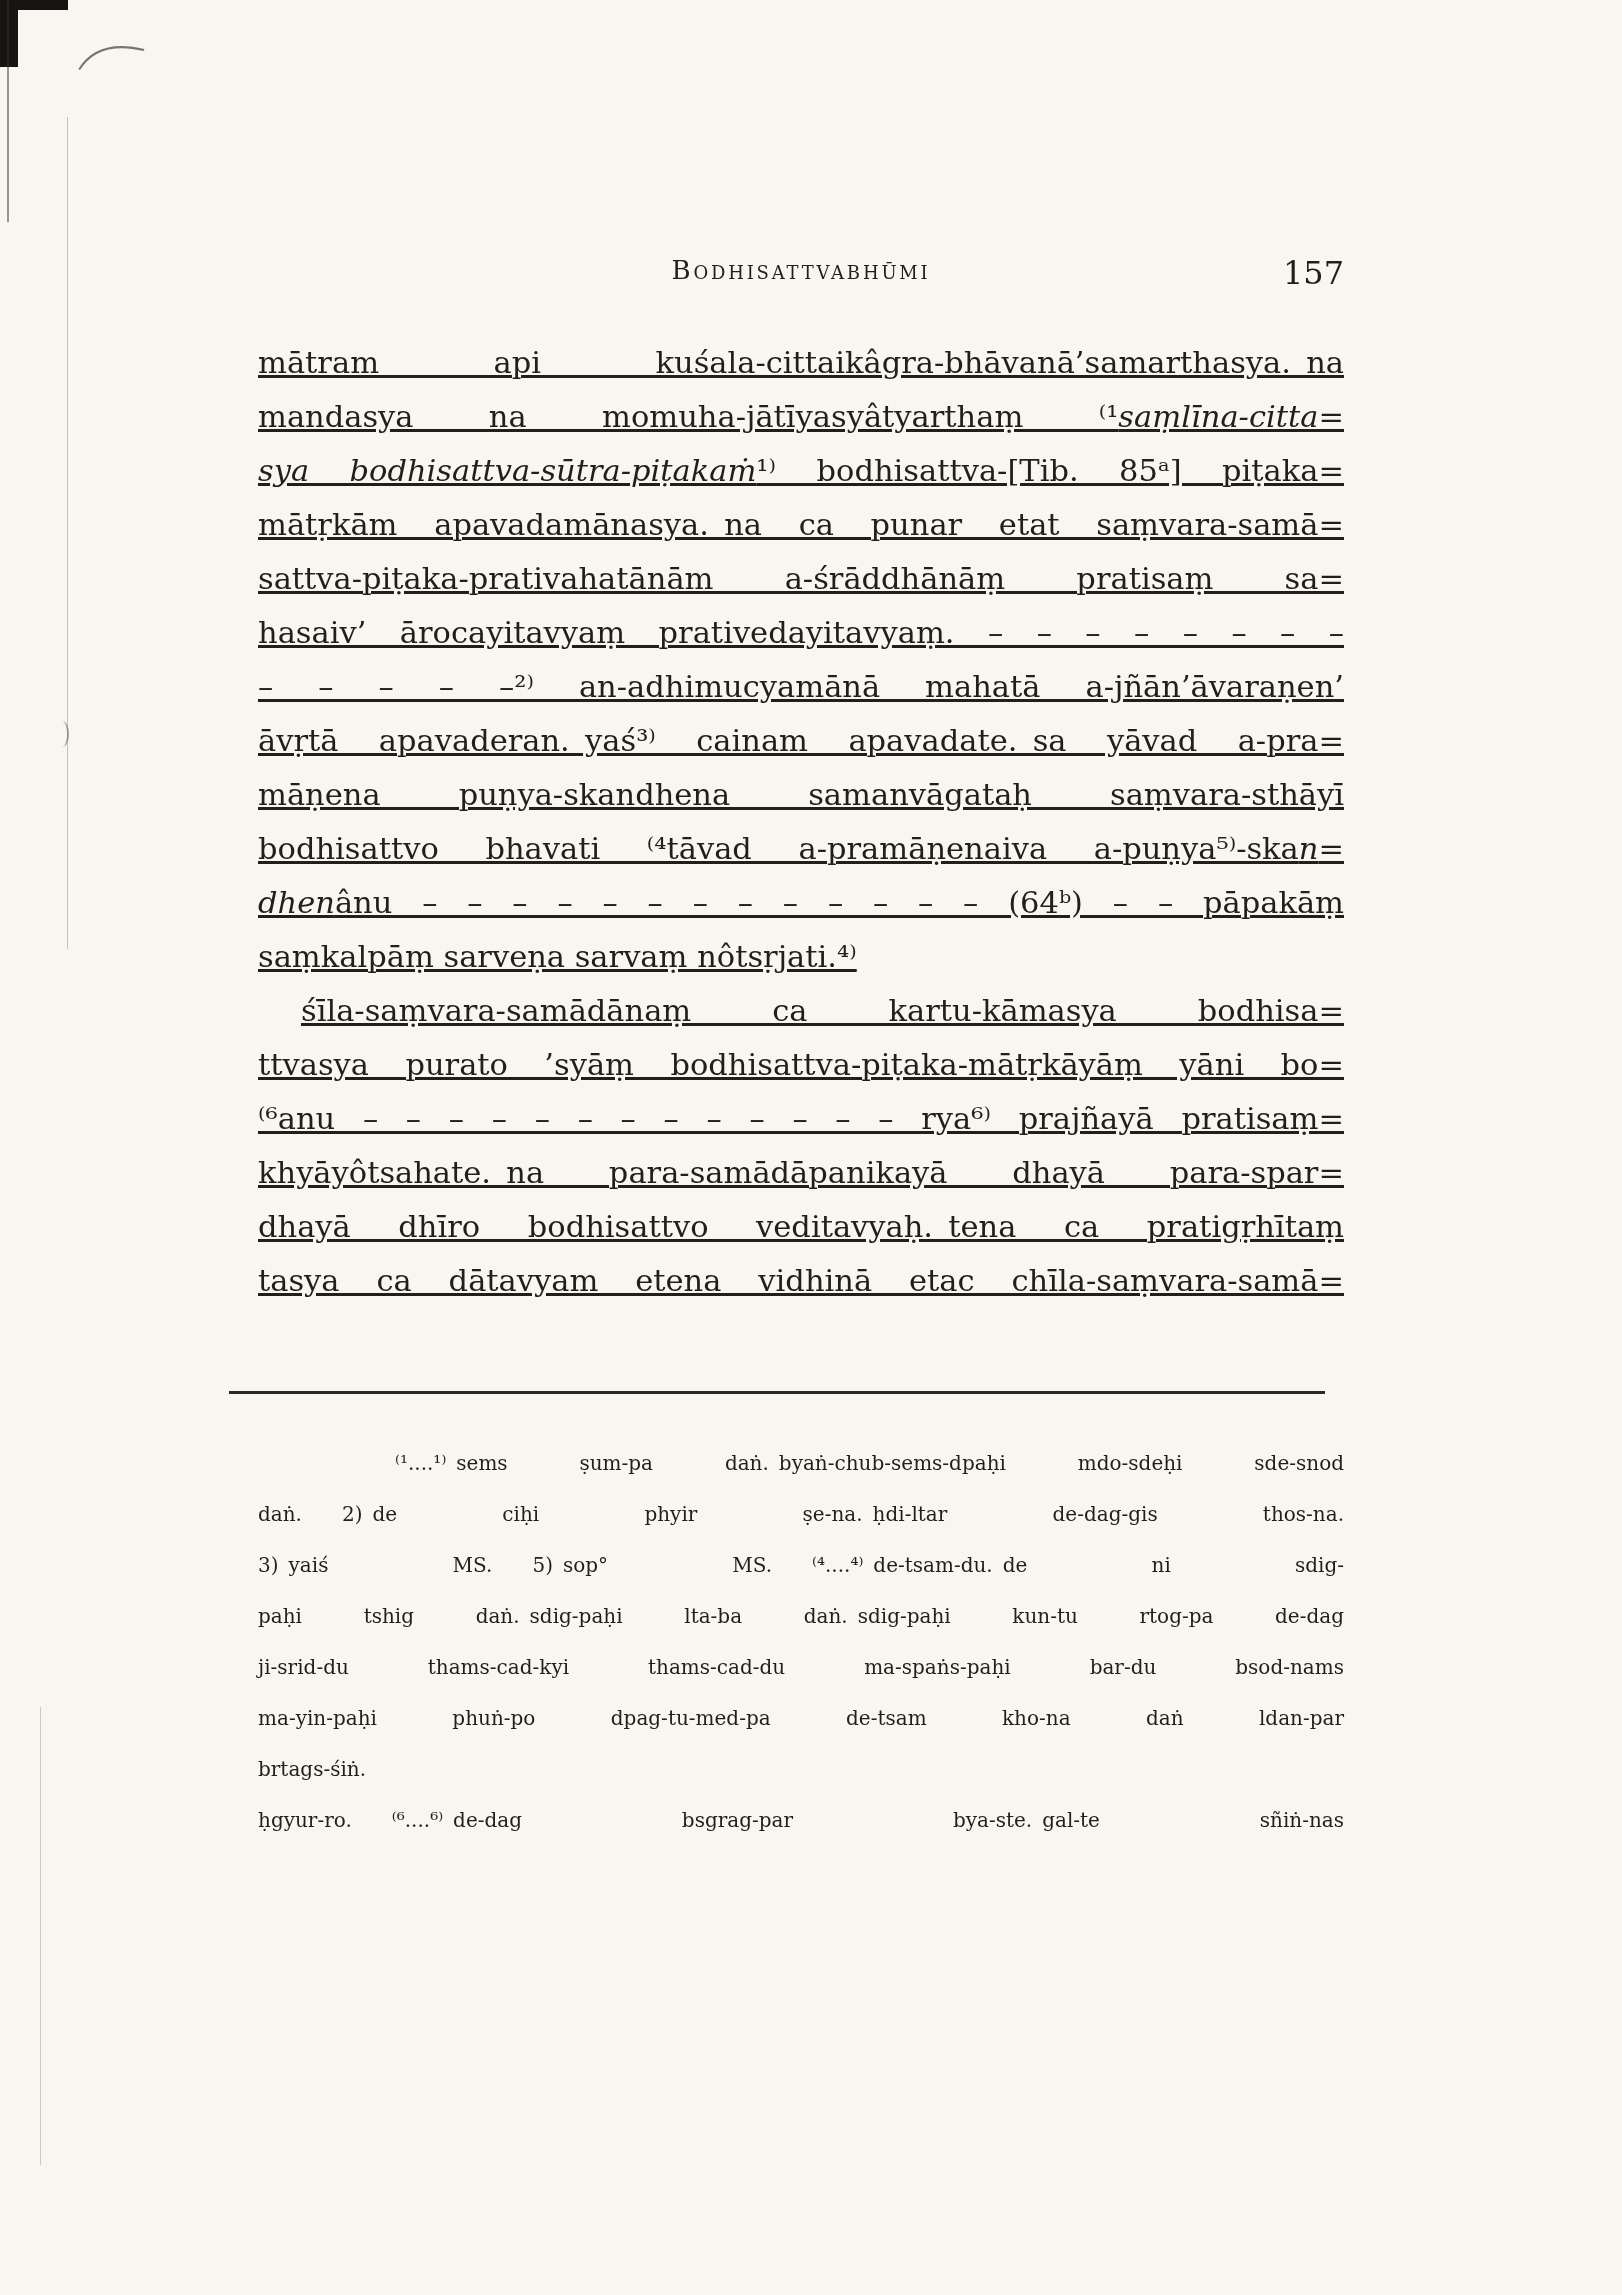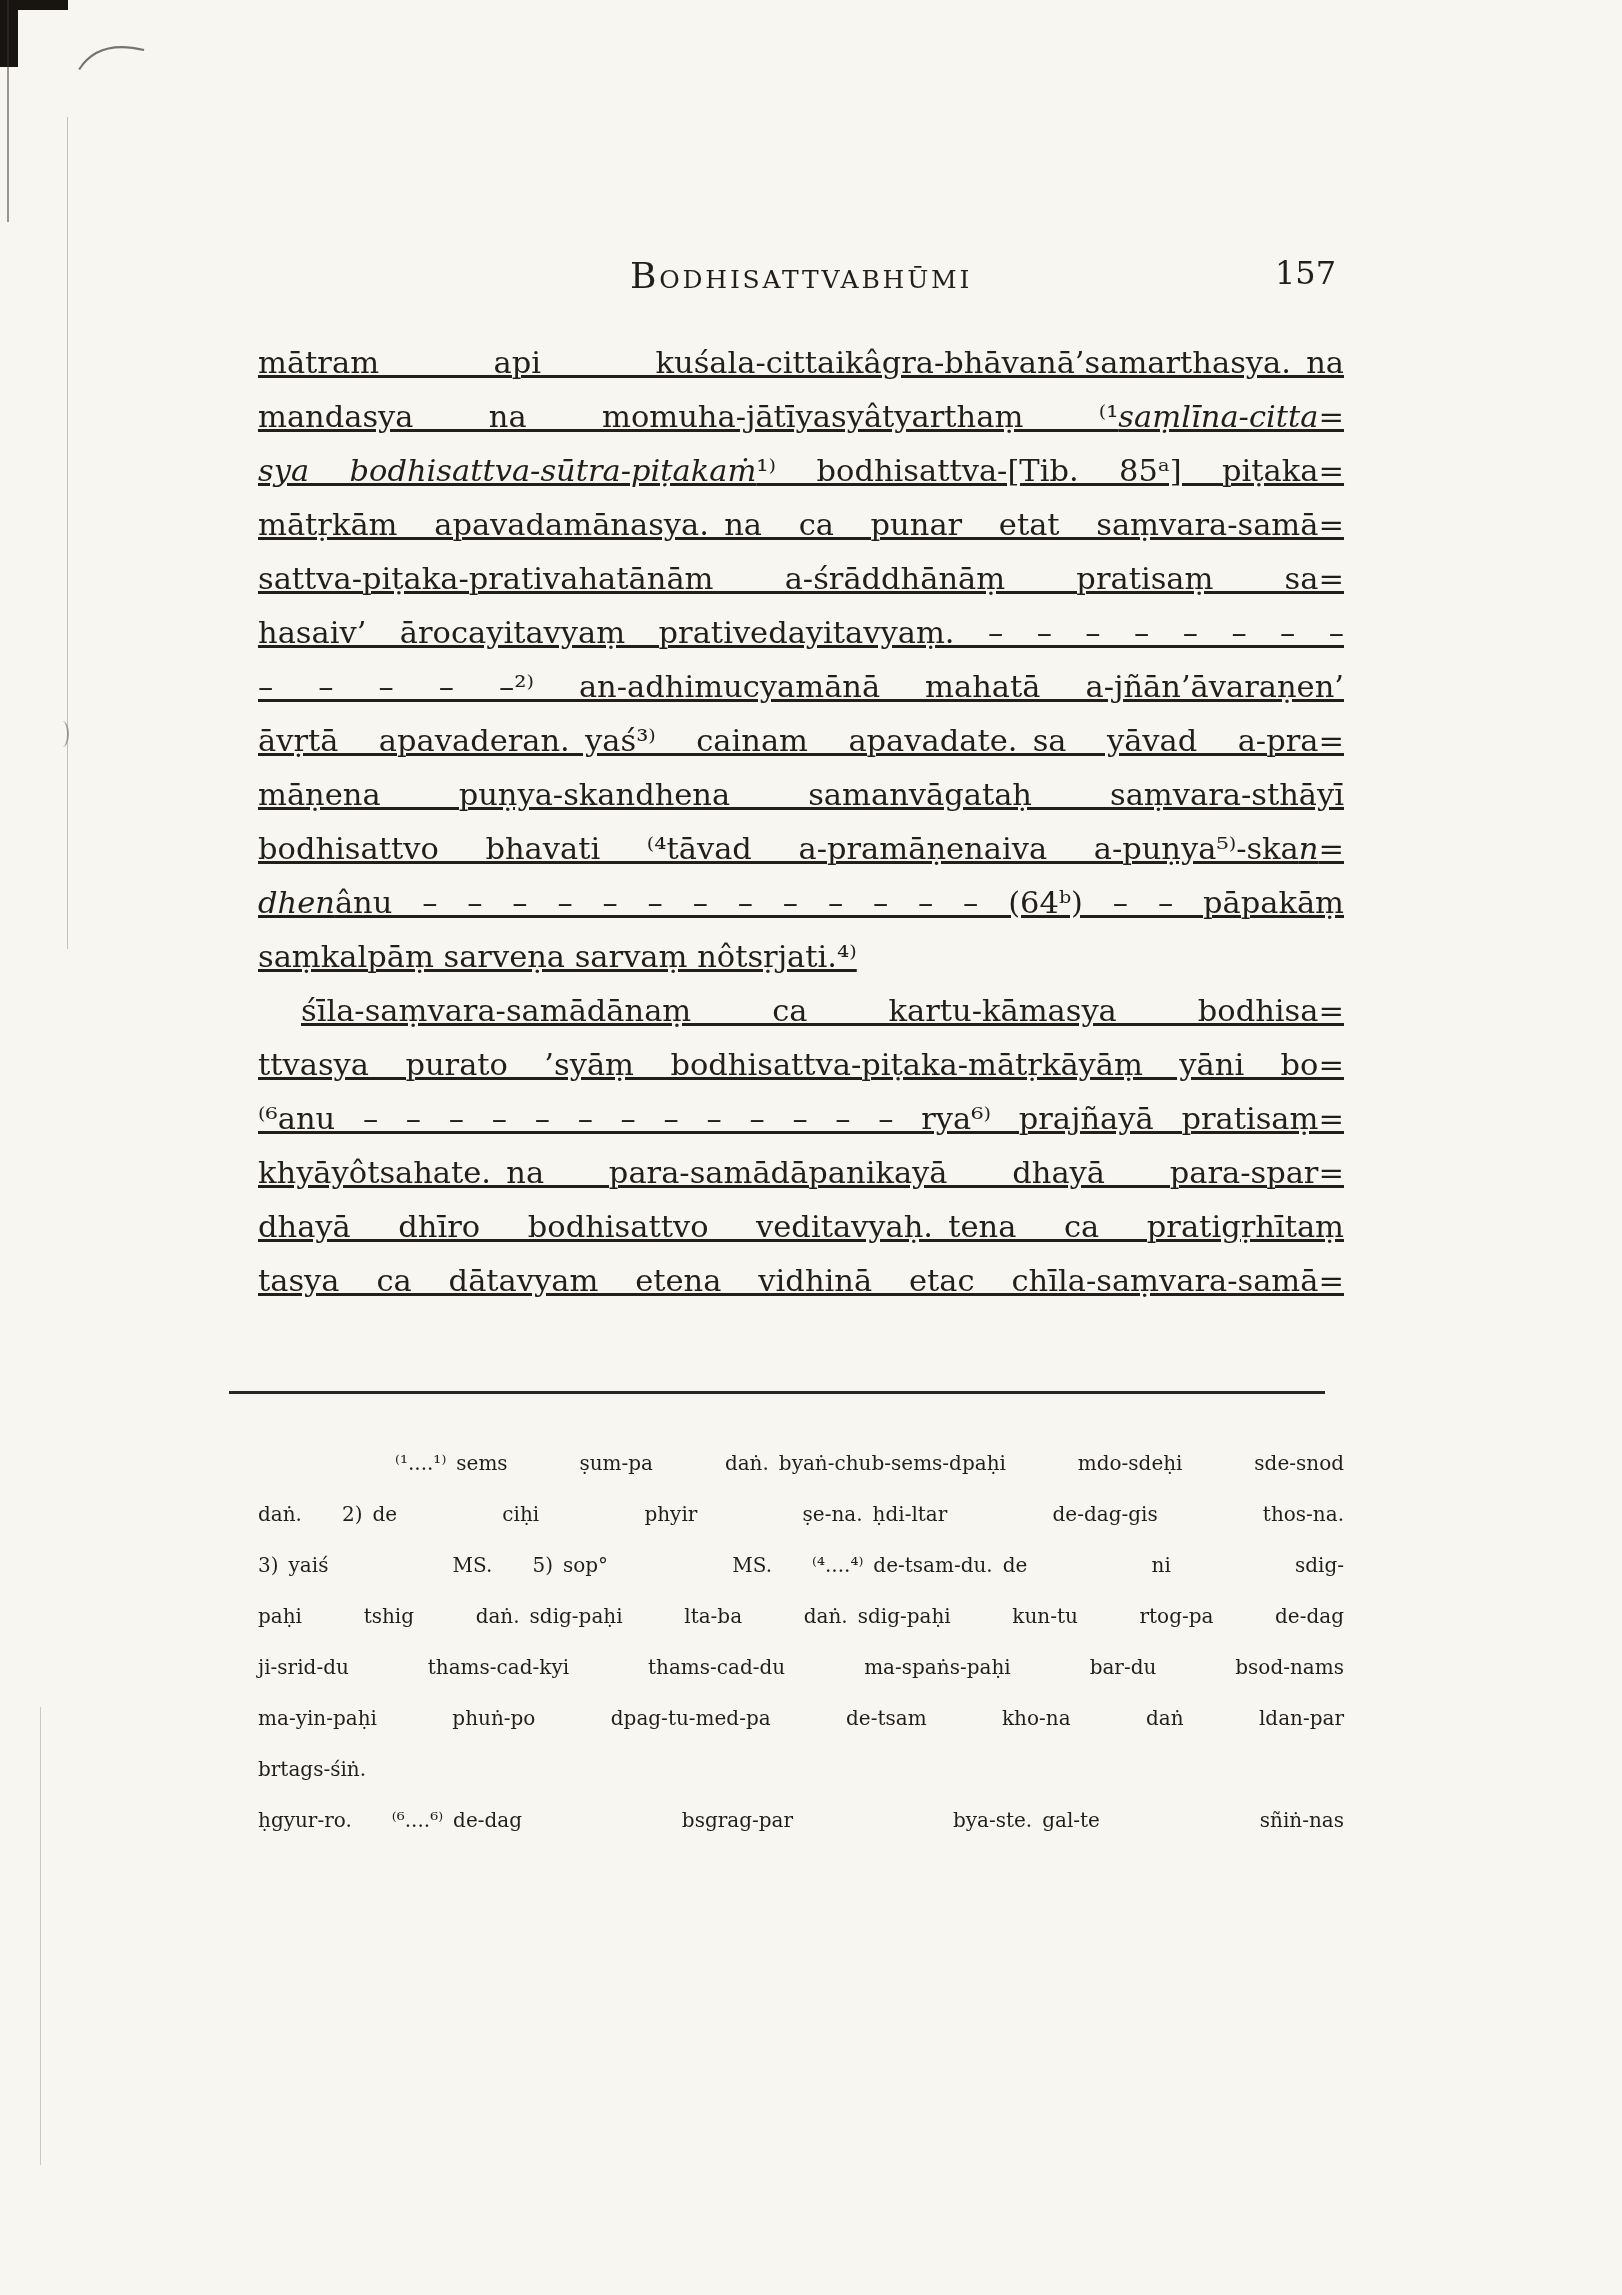--- a/index.html
+++ b/index.html
@@ -26,27 +26,27 @@
   .page-header{
     position:relative;
     height:37px;
     margin-bottom:44px;
   }
   .journal-title{
     position:absolute;
     left:50%;
     transform:translateX(-50%);
     font-variant:small-caps;
-    font-size:36px;
+    font-size:26px;
     letter-spacing:2.8px;
     white-space:nowrap;
   }
   .page-number{
     position:absolute;
-    right:8px;
+    right:0;
     top:-1.4px;
     font-size:32px;
   }
   .body-text .line{
     font-size:30.5px;
     line-height:54px;
     white-space:normal;
     text-decoration:underline;
   }
   .line.justify, .fline.justify{

